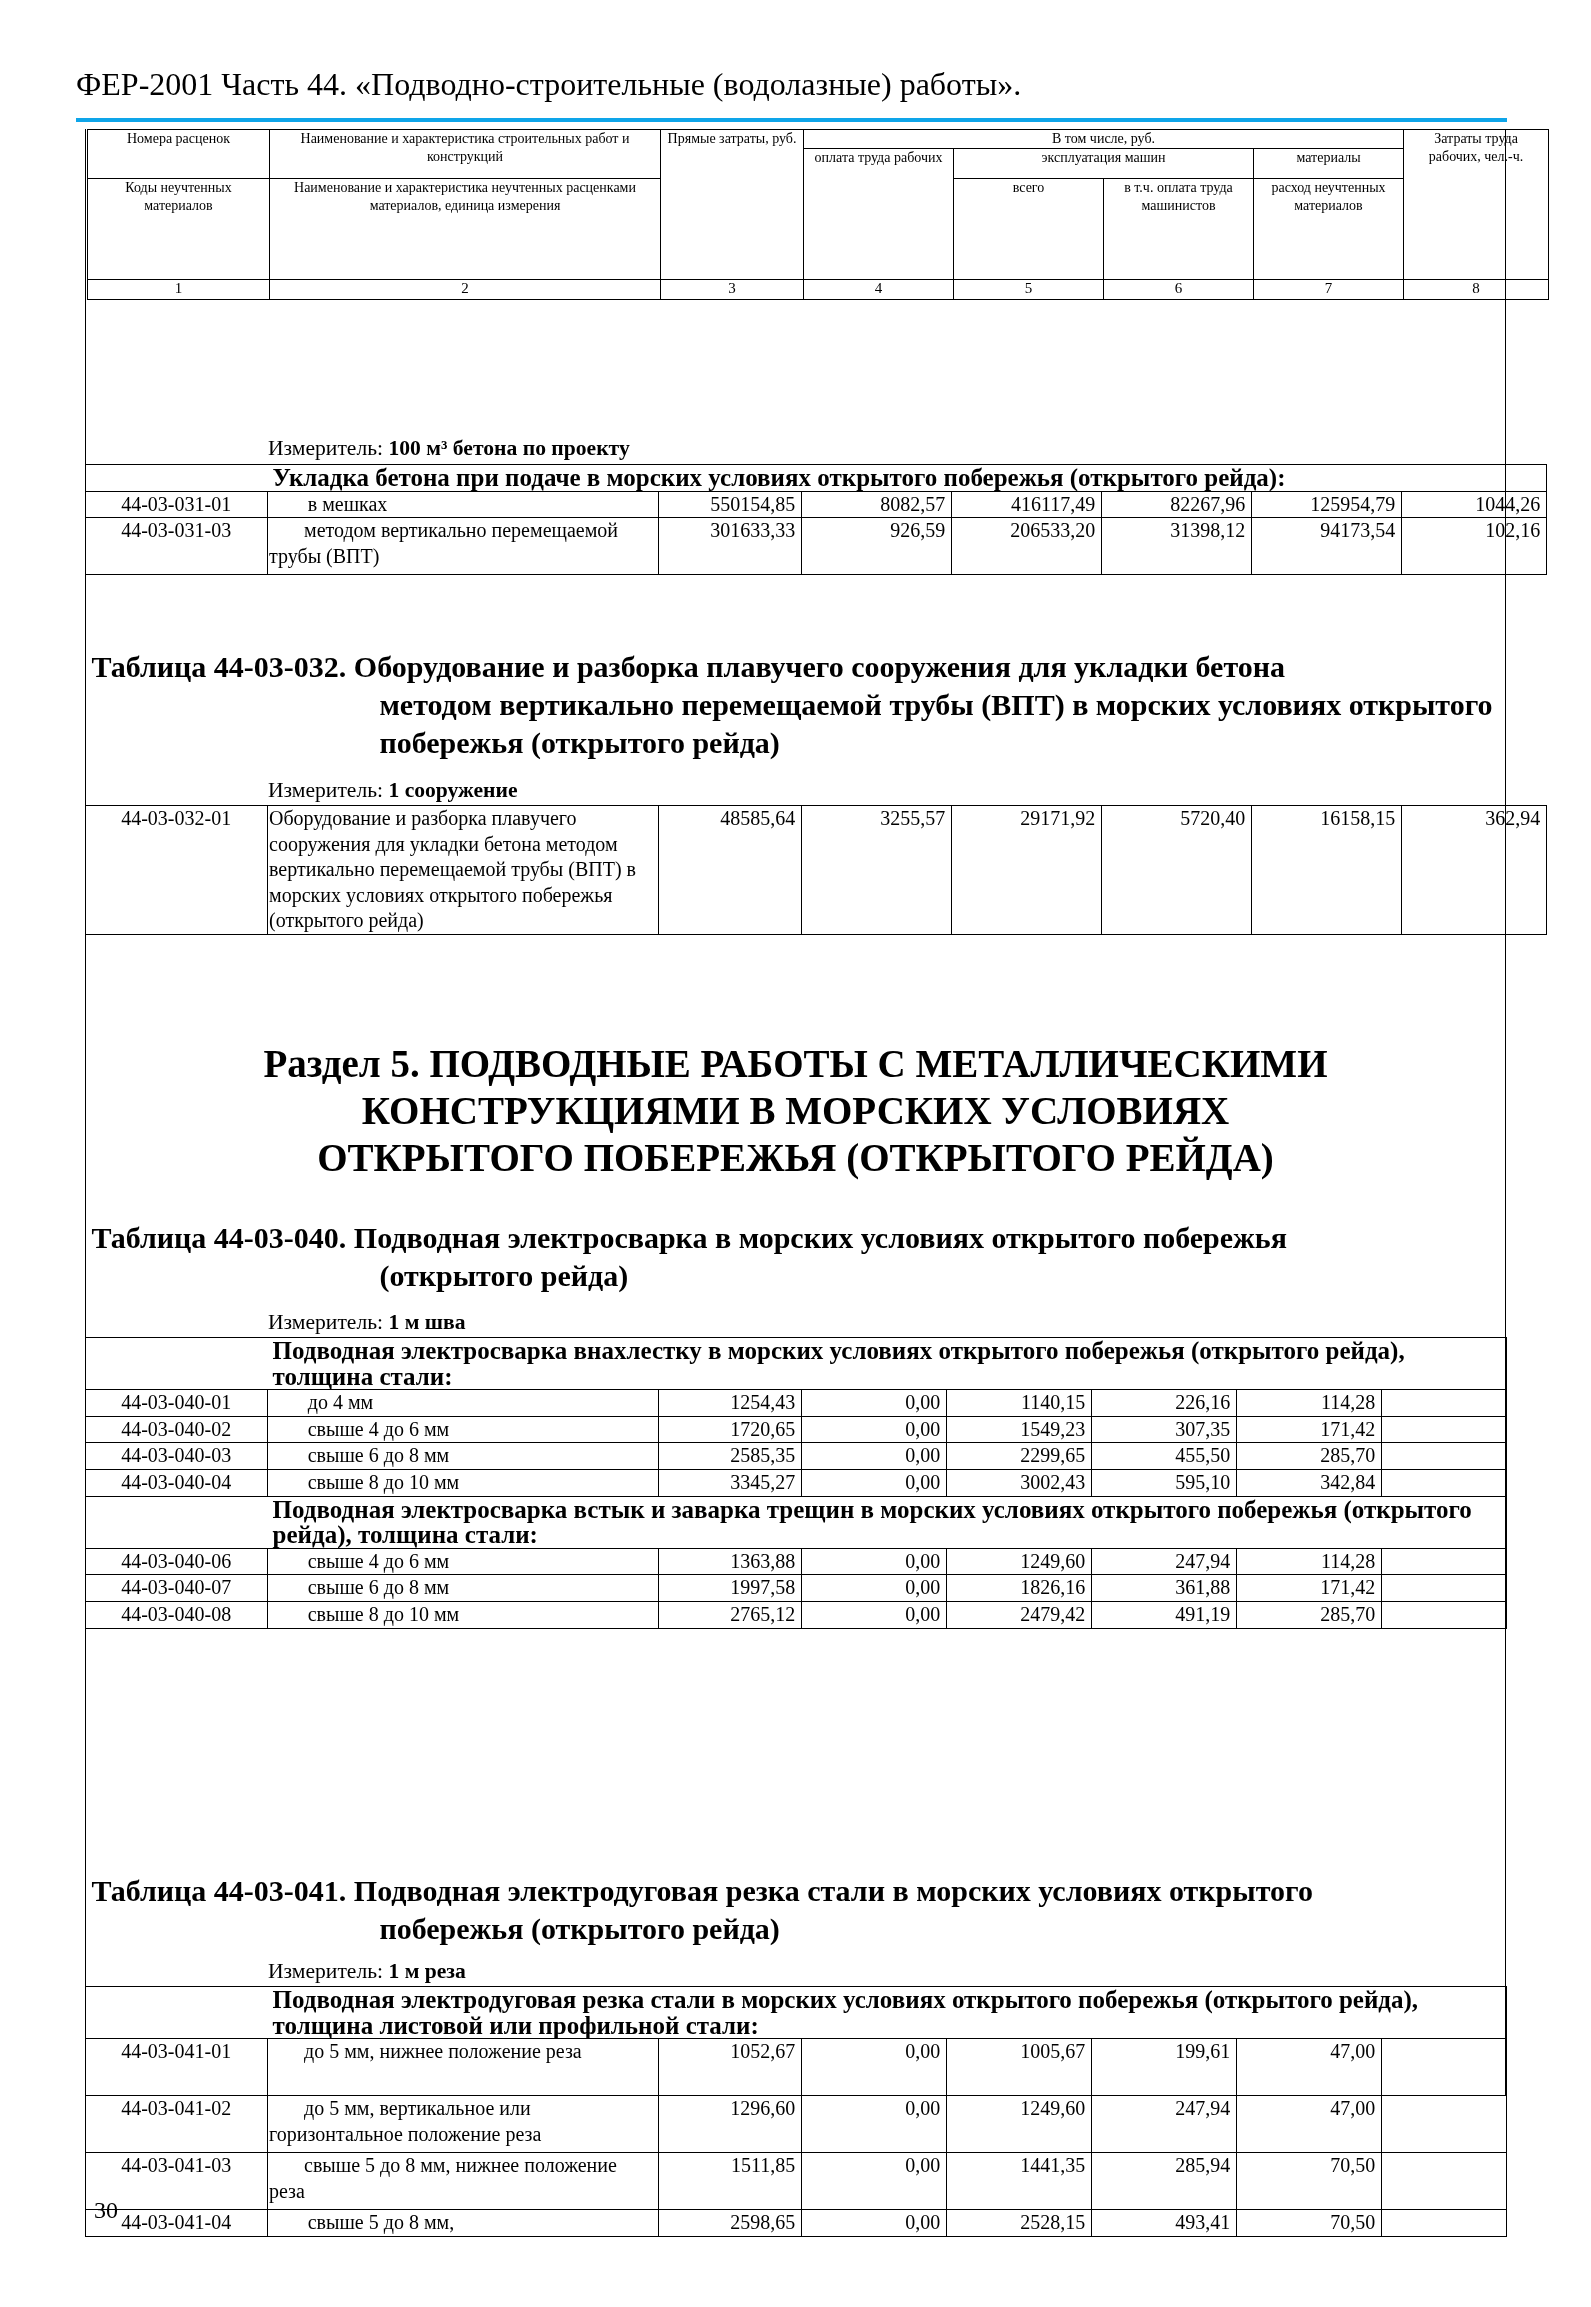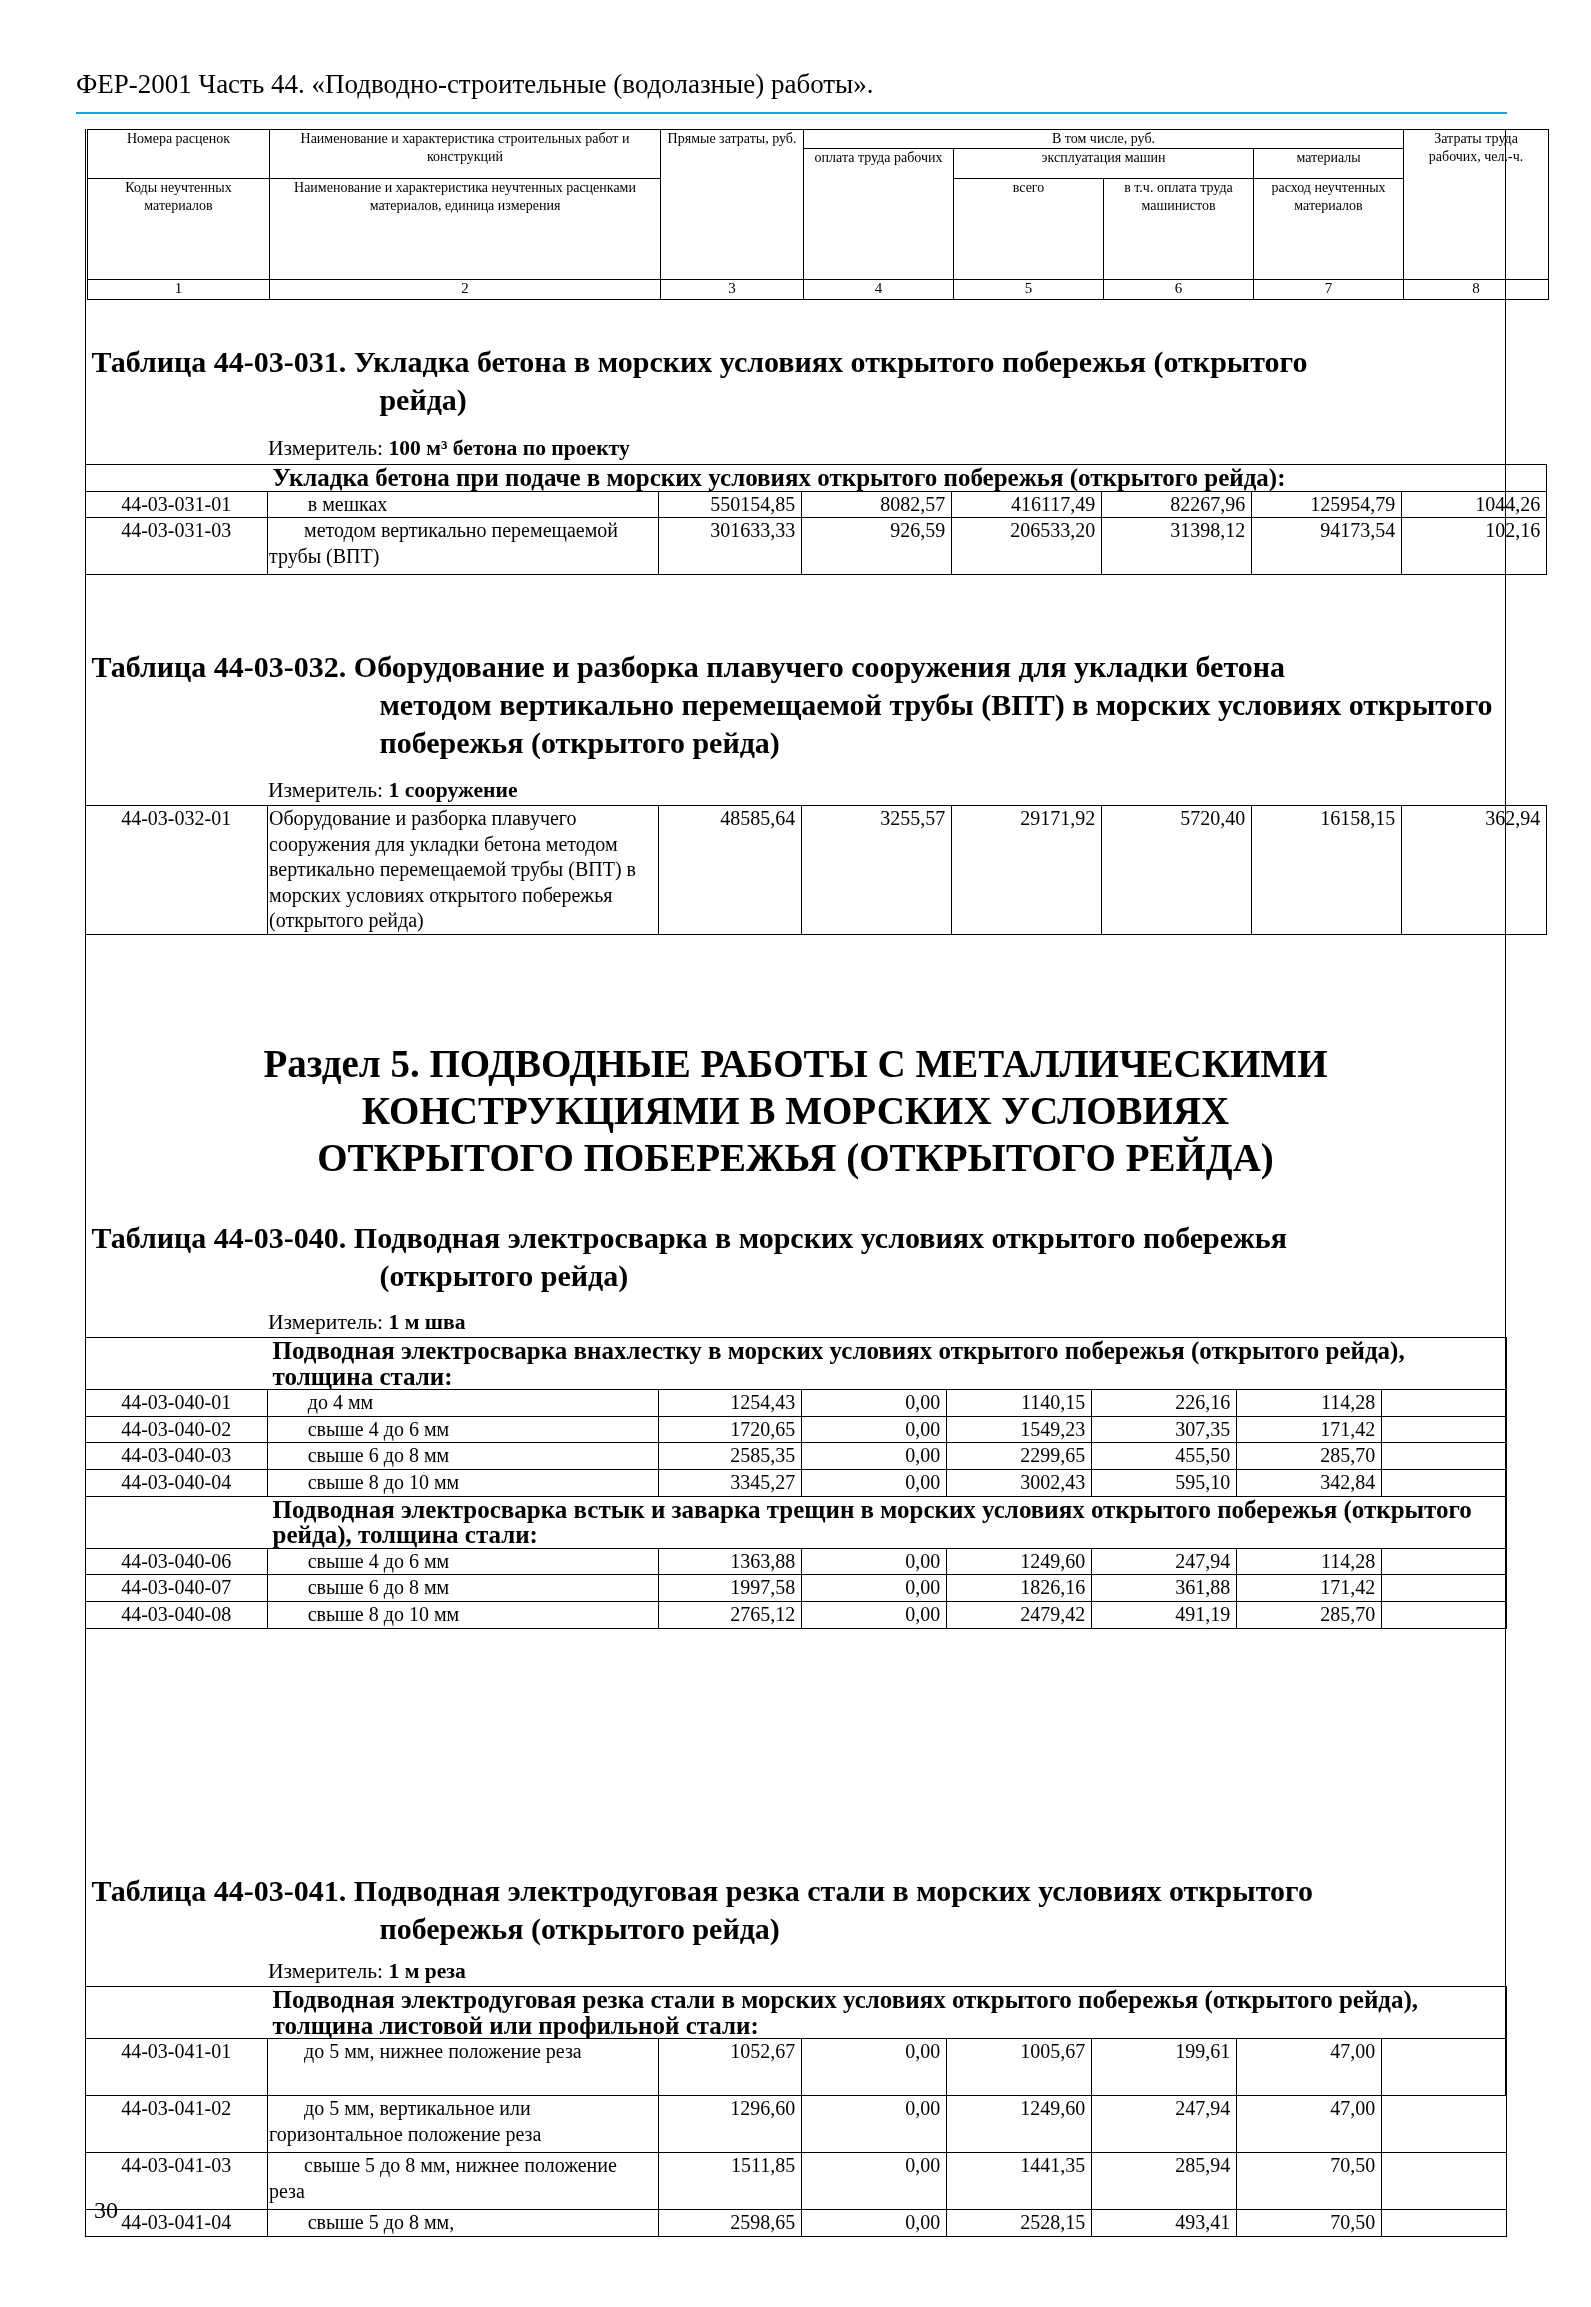--- a/index.html
+++ b/index.html
@@ -2,22 +2,22 @@
 <html style="font-size:10.8px"><head>
 <meta charset="utf-8">
 <style>
   html, body { margin: 0; padding: 0; background: #ffffff; }
   body {
     width: 1591px; height: 2307px; position: relative; overflow: hidden;
     font-family: "Liberation Serif", "DejaVu Serif", serif; color: #000;
   }
   .running-head {
     position: absolute; left: 76px; top: 67px; width: 1431px;
-    font-size: 27px; line-height: 34px; white-space: nowrap;
-    border-bottom: 2px solid #0ea5e9; padding-bottom: 11px;
+    font-size: 32px; line-height: 34px; white-space: nowrap;
+    border-bottom: 4px solid #0ea5e9; padding-bottom: 17px;
   }
   .frame {
     position: absolute; left: 85px; top: 129px; width: 1419px; height: 1967px;
     border-left: 1.3px solid #000; border-right: 1.3px solid #000;
   }
   .abs { position: absolute; }
   table.grid { border-collapse: collapse; table-layout: fixed; }
   table.grid td { border: 1.3px solid #000; padding: 0 5.4px; vertical-align: top; }
   .hdr td { text-align: center; vertical-align: middle; font-size: 14px; line-height: 18px; padding: 1.3px 2.7px; }
   .num { text-align: right; }
@@ -84,25 +84,20 @@
     <td>5</td>
     <td>6</td>
     <td>7</td>
     <td>8</td>
   </tr>
 </tbody>
   </table>
 
 <div class="frame">
 
-  <div class="tbl-title" style="top:214px;">
-    <span>Таблица 44-03-031.</span>
-    <span>Укладка бетона в морских условиях открытого побережья (открытого</span>
-    <span class="ttext-cont">рейда)</span>
-  </div>
   <div class="meter" style="top:306px;">
     <span>Измеритель: </span><b>100 м³ бетона по проекту</b>
   </div>
   <table class="grid abs" style="left:-1.3px; top:335px; width:1420px;">
     <colgroup>
       <col style="width:182px">
         <col style="width:391px">
         <col style="width:143px">
         <col style="width:150px">
       <col style="width:150px">

